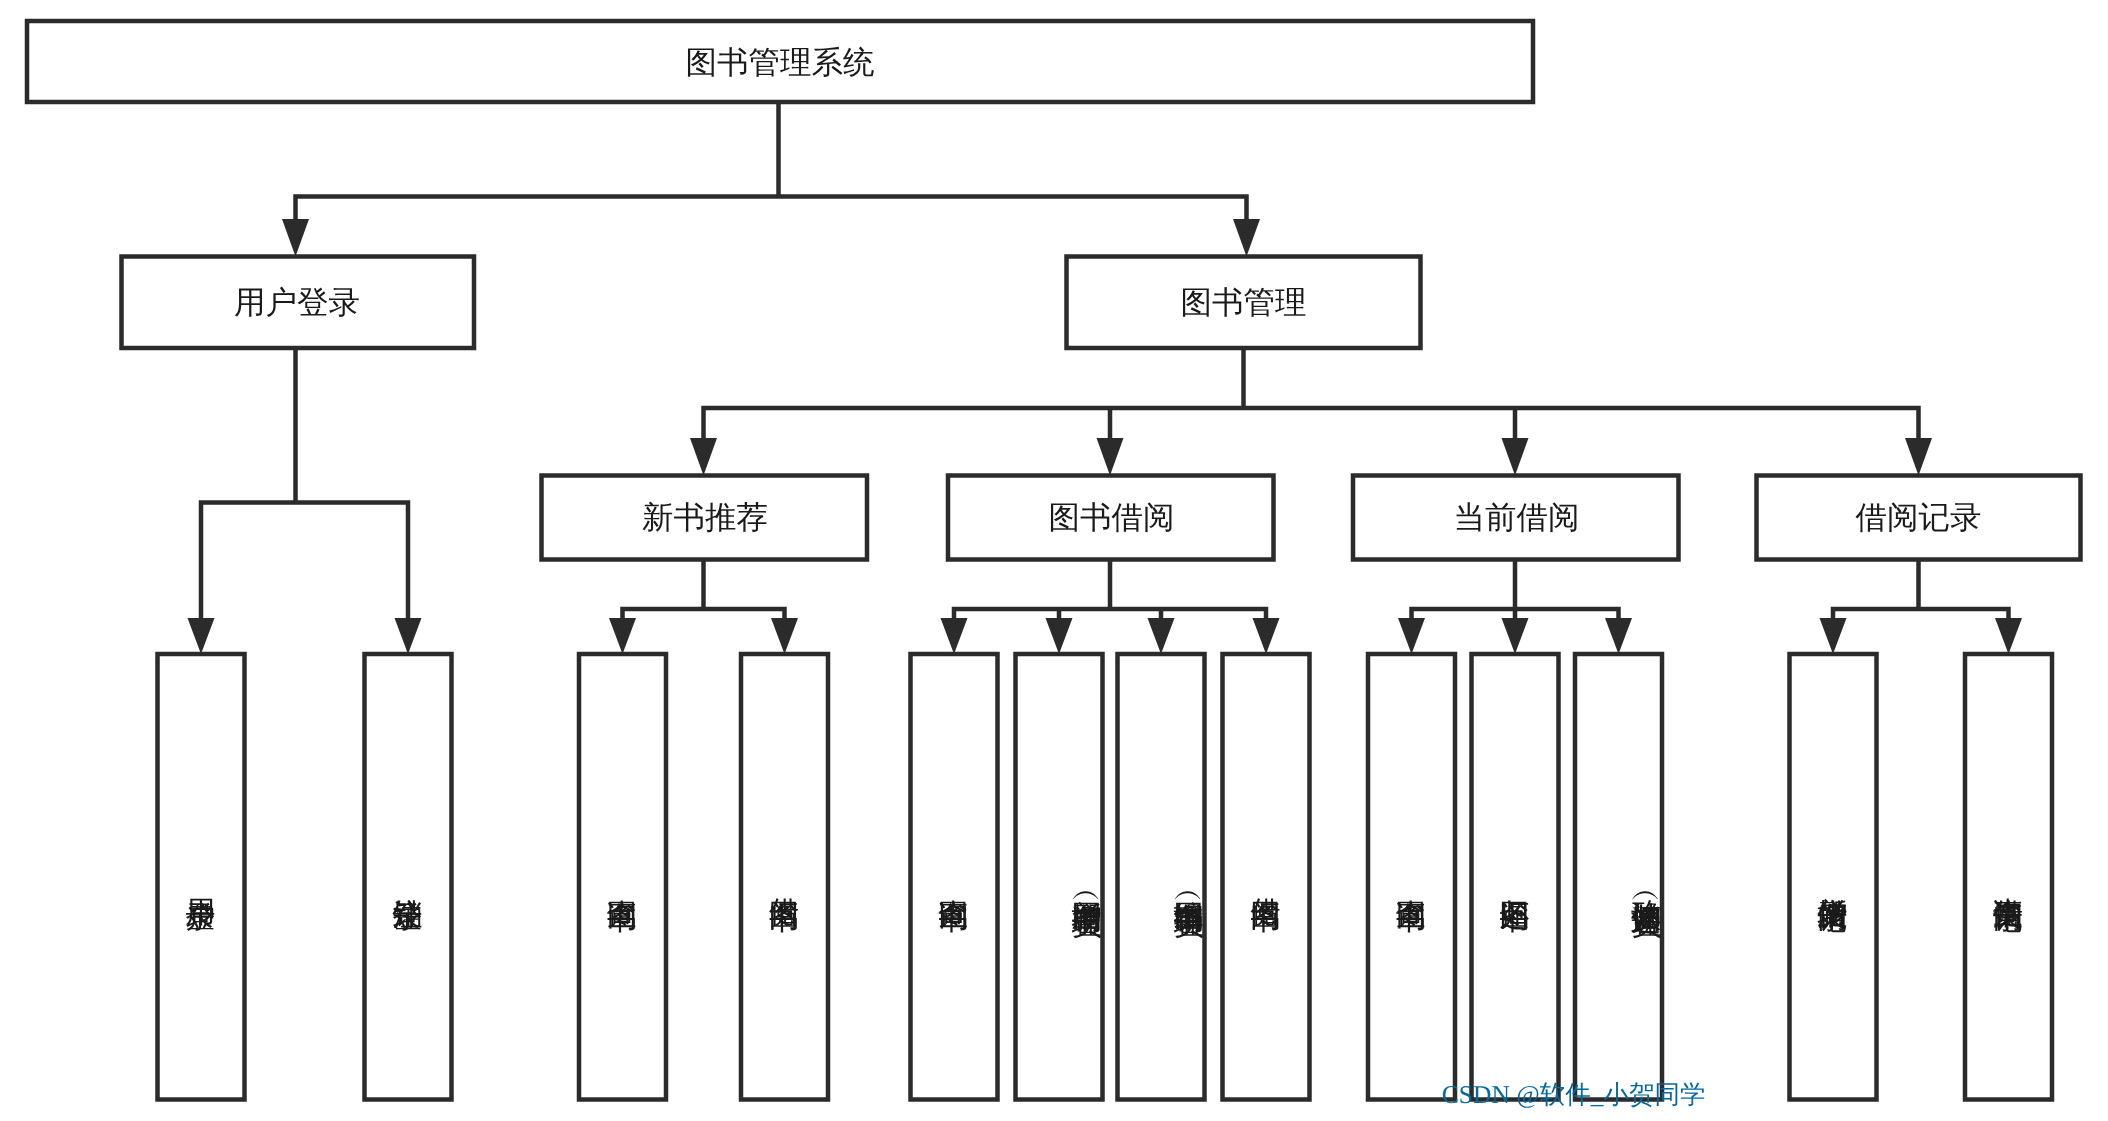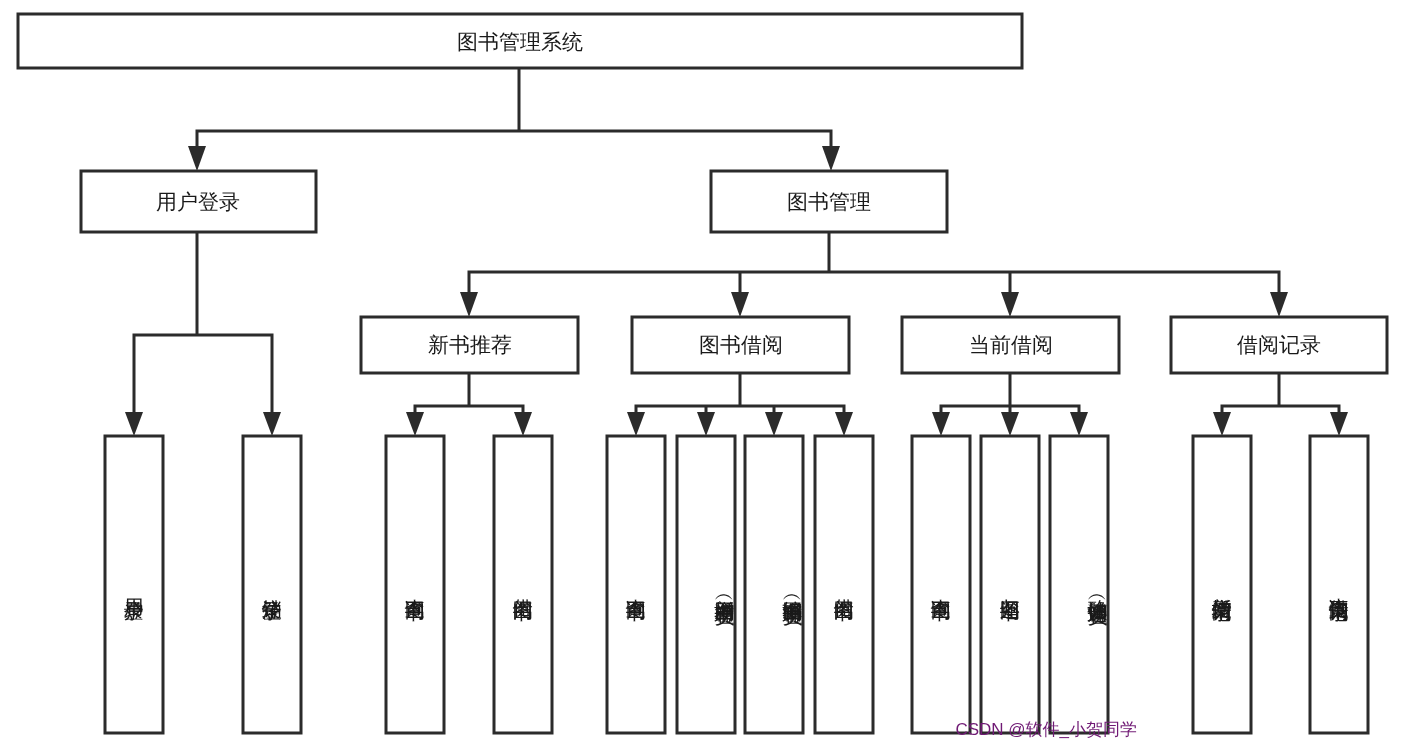--- a/index.html
+++ b/index.html
@@ -63,23 +63,23 @@
     stroke-linecap: square;
   }
   .arrow-head {
     fill: #2b2b2b;
     stroke: none;
   }
   .watermark {
     position: absolute;
     right: 10px;
     bottom: 6px;
-    font-family: Liberation Sans, sans-serif;
+    font-family: Liberation Serif, serif;
     font-size: 17px;
-    color: #701a75;
+    color: #0369a1;
     white-space: nowrap;
     pointer-events: none;
   }
 </style>
 </head>
 <body>
 
 <div id="diagram-root">
 
   <svg class="canvas" viewBox="0 0 1405 747" xmlns="http://www.w3.org/2000/svg">

